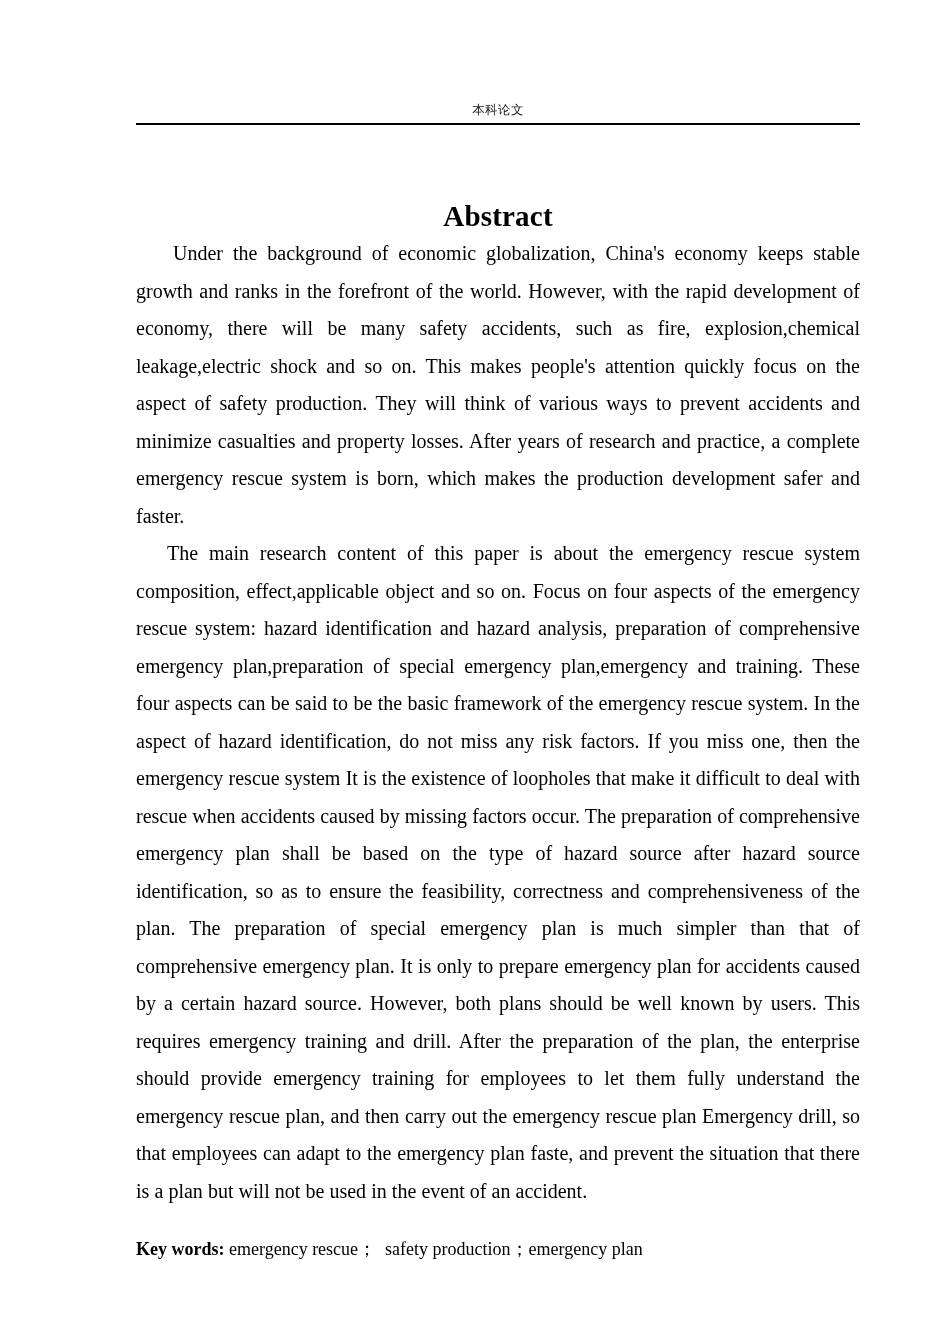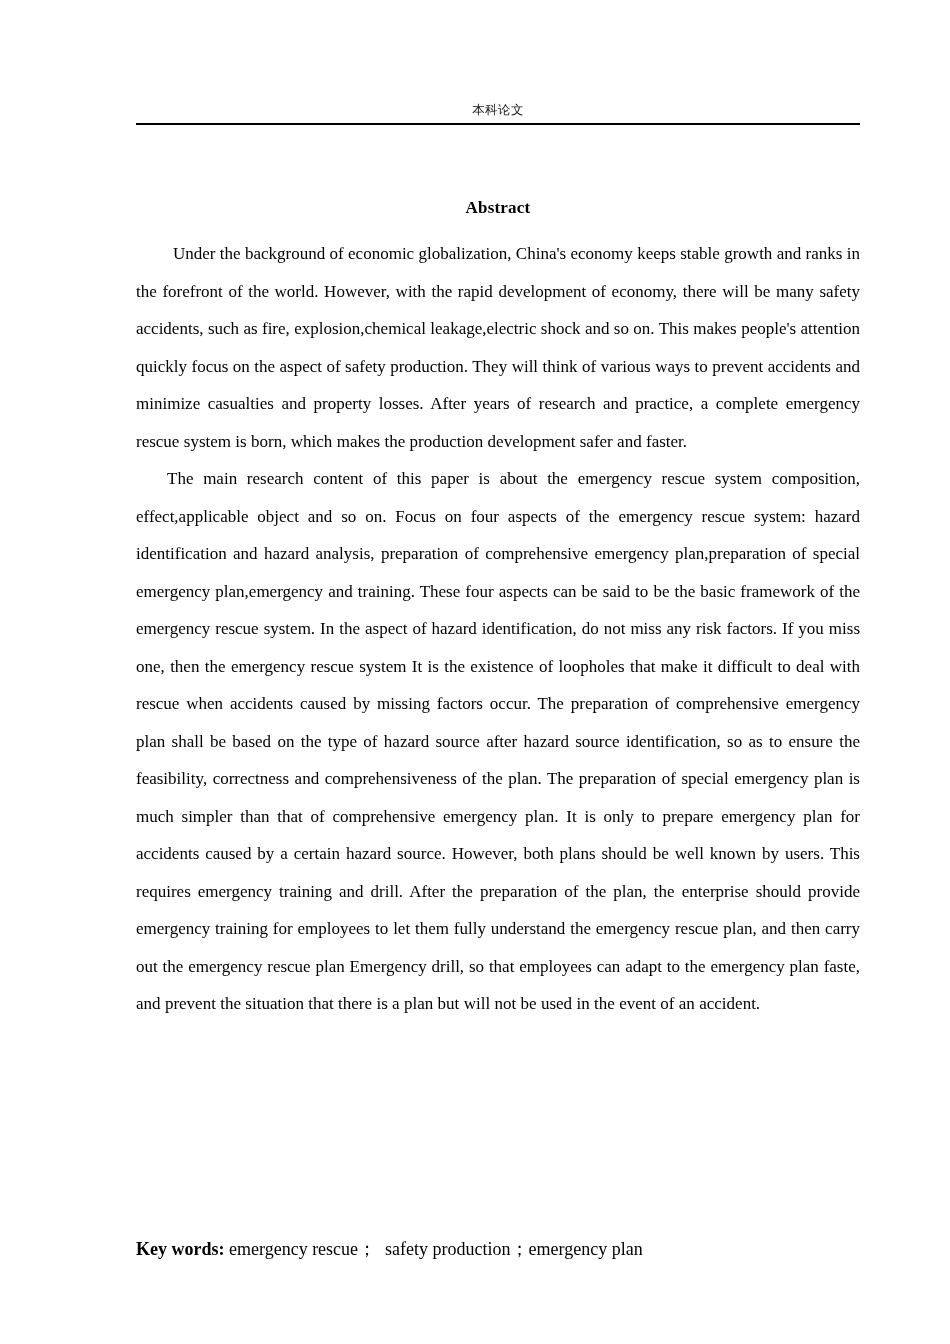--- a/index.html
+++ b/index.html
@@ -48,36 +48,36 @@
     border-top: 2.2px solid #000000;
   }
 
   
   .doc-title {
     position: absolute;
     left: 136px;
     top: 131px;
     width: 724px;
     text-align: center;
-    font-size: 17px;
+    font-size: 29px;
     font-weight: bold;
     line-height: 34px;
     letter-spacing: 0.2px;
   }
 
   
   .body-zone {
     position: absolute;
     left: 136px;
     top: 186px;
     width: 724px;
   }
   .para {
     margin: 0;
-    font-size: 17px;
+    font-size: 20px;
     line-height: 37.5px;
     text-align: justify;
     text-justify: inter-word;
     text-indent: 37px;
     word-spacing: 0.1px;
     hyphens: none;
   }
   .para.p2 {
     text-indent: 31px;
   }

